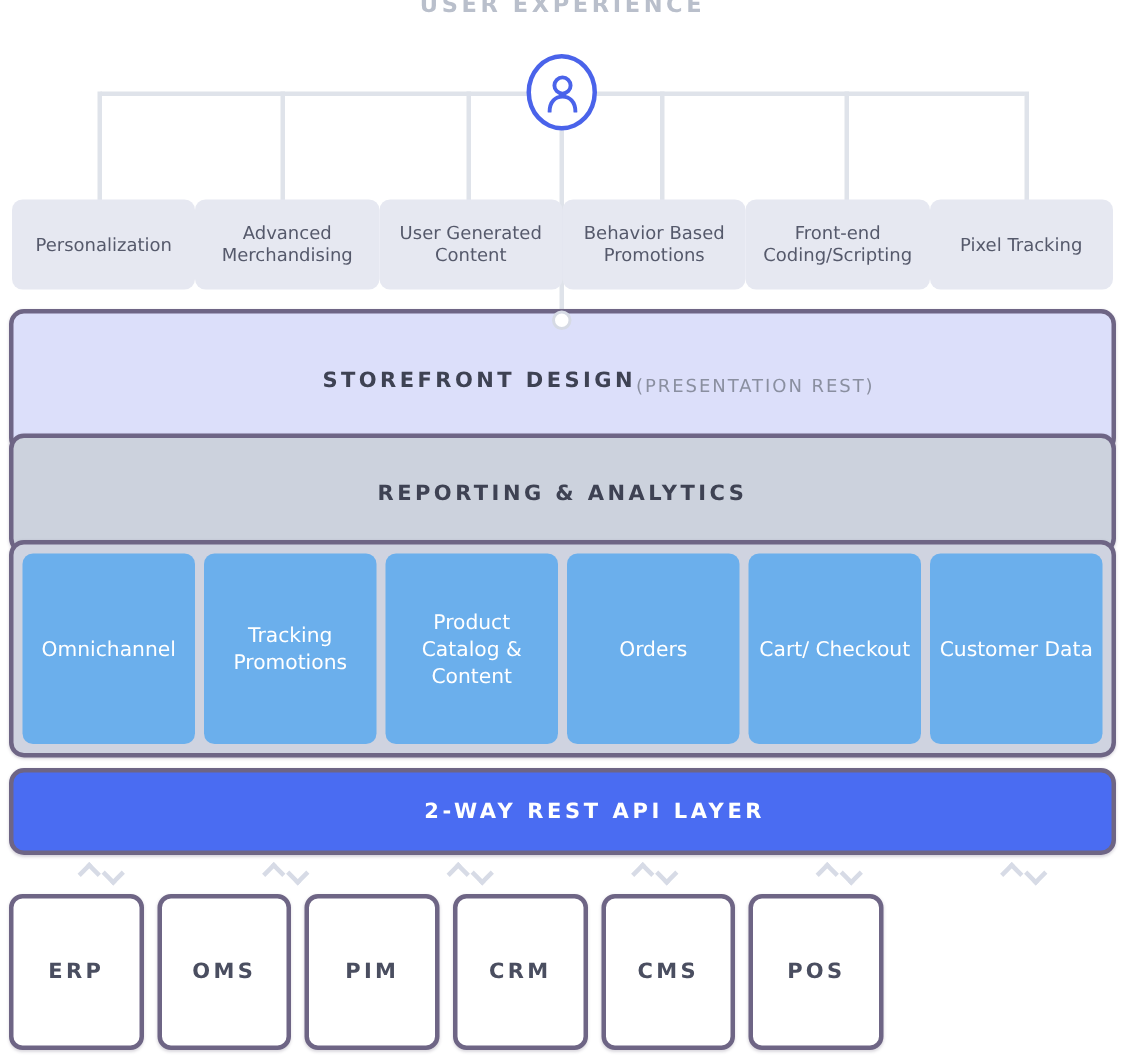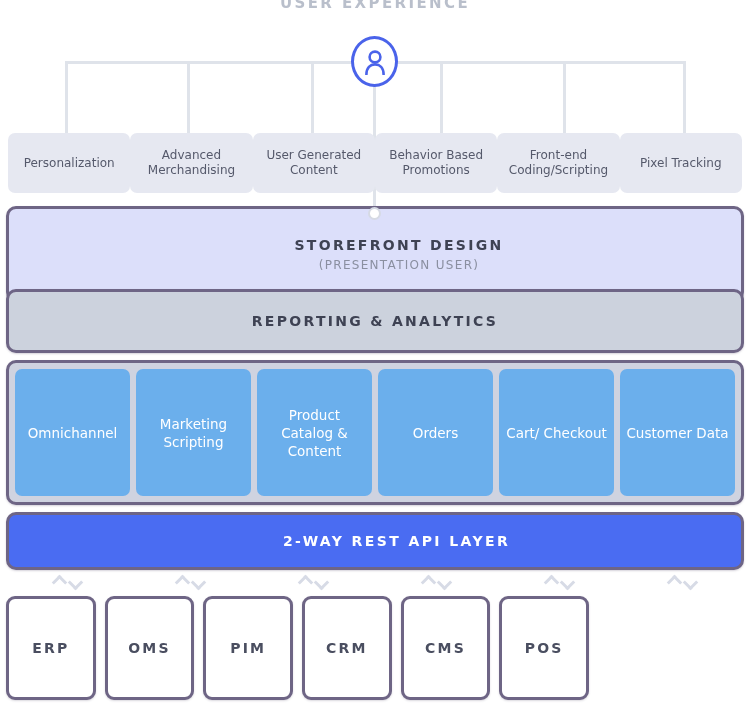--- a/index.html
+++ b/index.html
@@ -137,39 +137,39 @@
     display: flex;
     align-items: center;
     justify-content: center;
     box-shadow: 0 1px 2px rgba(90,80,110,0.25);
   }
 
   .layer-storefront {
     top: 206px;
     height: 96px;
     background: #dcdffa;
-    flex-direction: column;
+    flex-direction: row;
     padding-left: 48px;
   }
   .sf-title {
     font-size: 14px;
     font-weight: 700;
     letter-spacing: 2.3px;
     color: #3e4253;
   }
   .sf-sub {
     margin-top: 5px;
     font-size: 12px;
     letter-spacing: 1.3px;
     color: #8a8fa0;
   }
 
   .layer-reporting {
     top: 289px;
-    height: 64px;
+    height: 80px;
     background: #ccd2dd;
     text-align: right;
   }
   .rep-title {
     font-size: 14px;
     font-weight: 700;
     letter-spacing: 2.3px;
     color: #3e4253;
   }
 
@@ -312,33 +312,33 @@
     <div class="feature-box">
         <span>Front-end Coding/Scripting</span>
       </div>
     <div class="feature-box">
         <span>Pixel Tracking</span>
       </div>
   </div>
 
   <div class="layer layer-storefront">
     <div class="sf-title">STOREFRONT DESIGN</div>
-    <div class="sf-sub">(PRESENTATION USER)</div>
+    <div class="sf-sub">(PRESENTATION REST)</div>
   </div>
 
   <div class="layer layer-reporting">
     <div class="rep-title">REPORTING &amp; ANALYTICS</div>
   </div>
 
   <div class="layer layer-capabilities">
     <div class="cap-box">
         <span>Omnichannel</span>
       </div>
     <div class="cap-box">
-        <span>Marketing Scripting</span>
+        <span>Tracking Promotions</span>
       </div>
     <div class="cap-box">
         <span>Product Catalog &amp; Content</span>
       </div>
     <div class="cap-box">
         <span>Orders</span>
       </div>
     <div class="cap-box">
         <span>Cart/ Checkout</span>
       </div>

